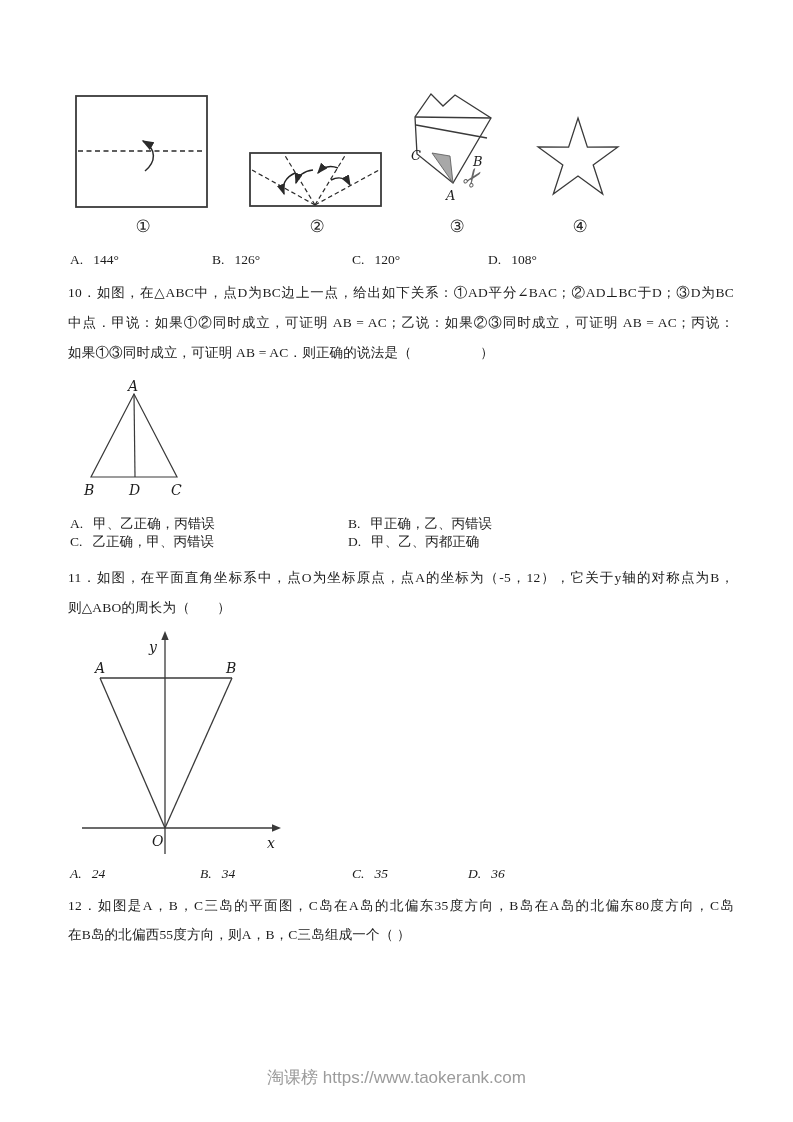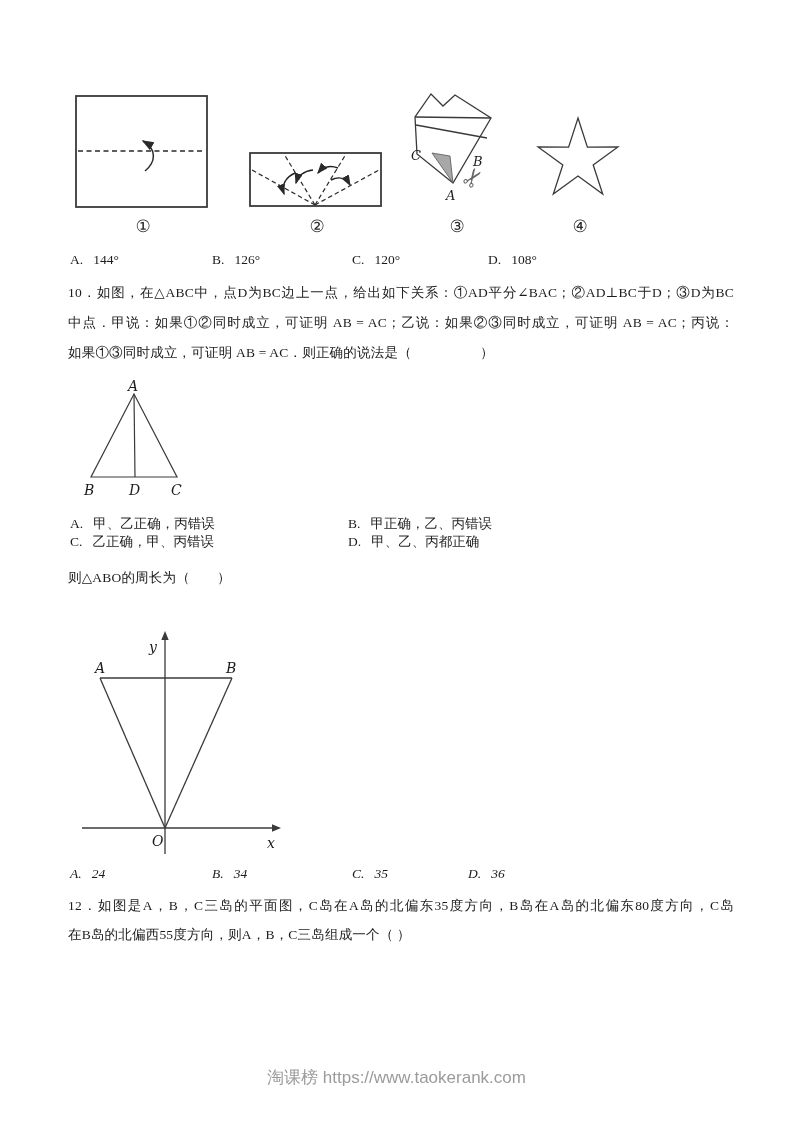--- a/index.html
+++ b/index.html
@@ -110,20 +110,21 @@
   <div class="optrow" style="top:514px;">
     <span class="opt" style="left:70px;"><span class="optkey">A.</span><span>甲、乙正确，丙错误</span></span>
     <span class="opt" style="left:348px;"><span class="optkey">B.</span><span>甲正确，乙、丙错误</span></span>
   </div>
   <div class="optrow" style="top:520px;margin-top:12px;">
     <span class="opt" style="left:70px;"><span class="optkey">C.</span><span>乙正确，甲、丙错误</span></span>
     <span class="opt" style="left:348px;text-align:right;"><span class="optkey">D.</span><span>甲、乙、丙都正确</span></span>
   </div>
 
   <div class="tblock" style="top:563px;">
+    <div class="stretch">11．如图，在平面直角坐标系中，点O为坐标原点，点A的坐标为（-5，12），它关于y轴的对称点为B，</div>
     <div>则△ABO的周长为（　　）</div>
   </div>
 
   <svg class="abs" style="left:65px; top:628px;" width="230" height="235" viewBox="0 0 230 235">
     <g stroke="#3a3a3a" stroke-width="1.3" fill="none">
       <line x1="17" y1="200" x2="212" y2="200"></line>
       <line x1="100" y1="226" x2="100" y2="7"></line>
       <line x1="35" y1="50" x2="167" y2="50"></line>
       <line x1="35" y1="50" x2="100" y2="200"></line>
       <line x1="167" y1="50" x2="100" y2="200"></line>
@@ -132,21 +133,21 @@
     <polygon points="100,3 96.3,12 103.7,12" fill="#3a3a3a"></polygon>
     <text x="84" y="24" class="mlab">y</text>
     <text x="202" y="220" class="mlab">x</text>
     <text x="30" y="45" class="mlab">A</text>
     <text x="161" y="45" class="mlab">B</text>
     <text x="87" y="218" class="mlab">O</text>
   </svg>
 
   <div class="optrow" style="top:864px;font-style:italic;">
     <span class="opt" style="left:70px;"><span class="optkey">A.</span><span>24</span></span>
-    <span class="opt" style="left:212px;"><span class="optkey">B.</span><span>34</span></span>
+    <span class="opt" style="left:200px;"><span class="optkey">B.</span><span>34</span></span>
     <span class="opt" style="left:352px;"><span class="optkey">C.</span><span>35</span></span>
     <span class="opt" style="left:468px;"><span class="optkey">D.</span><span>36</span></span>
   </div>
 
   <div class="tblock" style="top:891px; line-height:29px;">
     <div class="stretch">12．如图是A，B，C三岛的平面图，C岛在A岛的北偏东35度方向，B岛在A岛的北偏东80度方向，C岛</div>
     <div>在B岛的北偏西55度方向，则A，B，C三岛组成一个（ ）</div>
   </div>
 
   <div class="footer">

